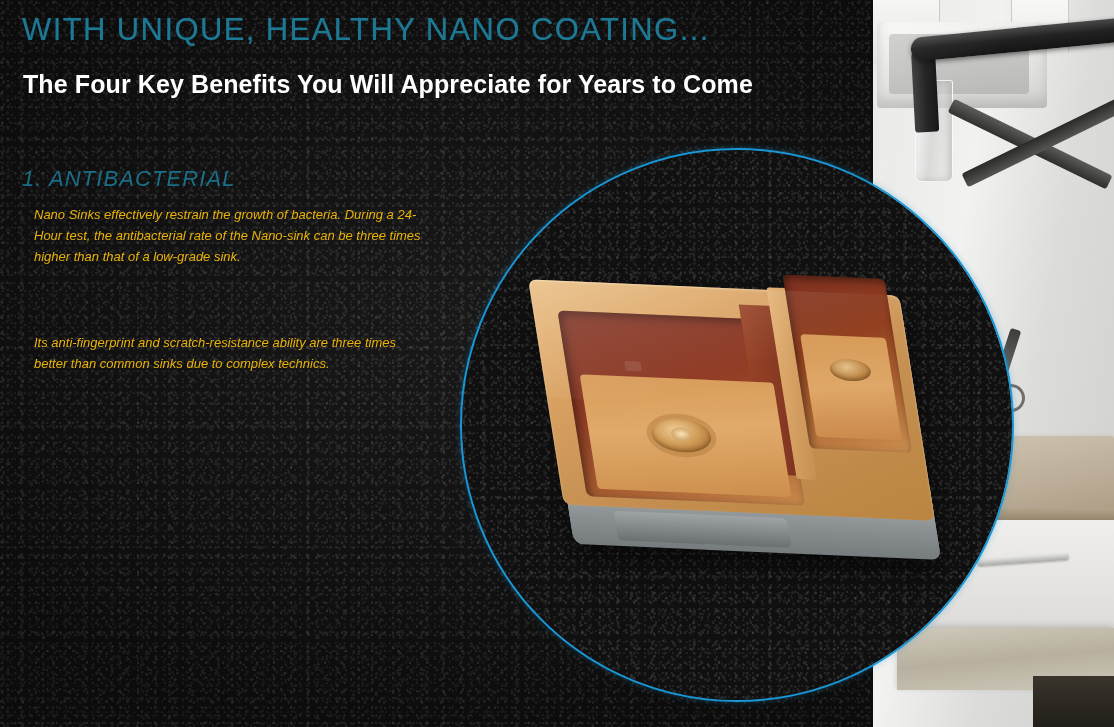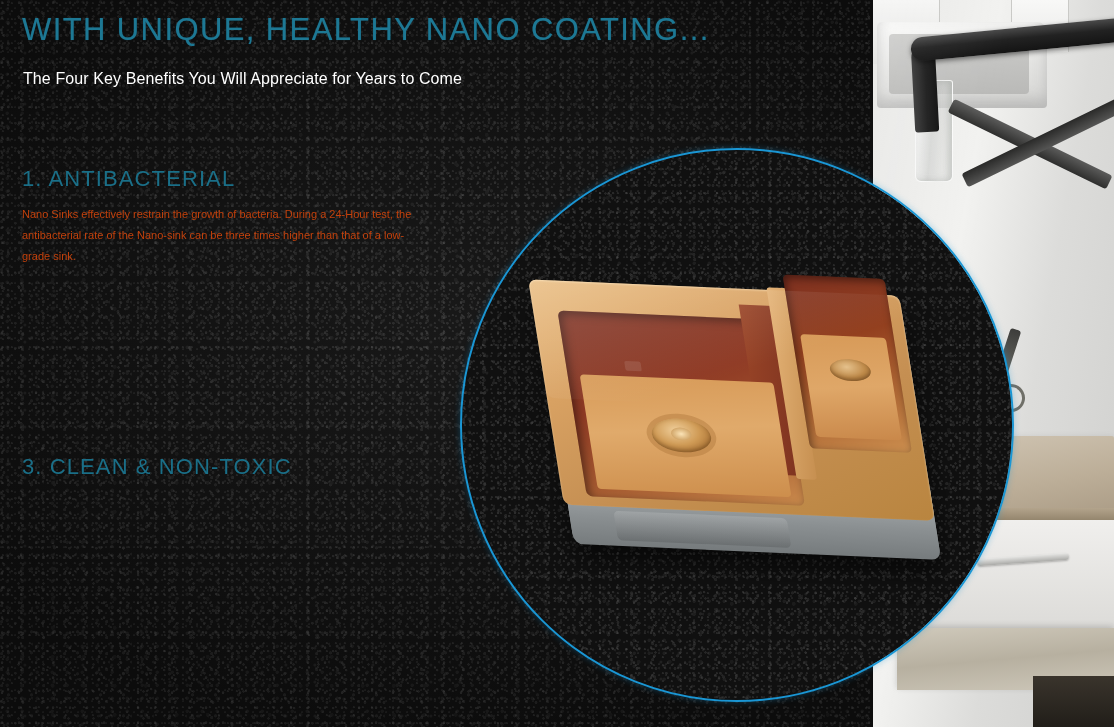--- a/index.html
+++ b/index.html
@@ -242,34 +242,34 @@
   .main-title{
     position:absolute;left:22px;top:12px;
     font-family:"Liberation Sans", sans-serif;
     font-size:31px;font-weight:300;letter-spacing:1.4px;
     color:#1d7894;white-space:nowrap;
     text-shadow:0 0 1px rgba(29,120,148,.5);
   }
   .sub-title{
     position:absolute;left:23px;top:70px;
     font-family:"Liberation Sans", sans-serif;
-    font-size:16px;font-weight:normal;letter-spacing:.1px;
+    font-size:25px;font-weight:bold;letter-spacing:.1px;
     color:#ffffff;white-space:nowrap;
   }
-  .benefit{position:absolute;left:22px;width:420px;}
+  .benefit{position:absolute;left:22px;width:420px;font-style:italic;}
   .b1{top:166px;} .b2{top:320px;} .b3{top:454px;} .b4{top:588px;}
   .b-head{
     font-family:"Liberation Sans", sans-serif;
     font-size:22px;font-weight:300;letter-spacing:1.1px;
     color:#1a6f88;margin:0 0 12px 0;white-space:nowrap;
   }
   .b-body{
     font-family:"Liberation Sans", sans-serif;
-    font-size:11px;font-weight:400;line-height:21px;
-    color:#c2410c;margin:0;max-width:410px;
+    font-size:13px;font-weight:400;line-height:21px;
+    color:#eab308;margin:12px;max-width:410px;
   }
 </style>
 </head>
 <body>
 
 <div id="page">
 
   <div class="bg-base"></div>
   <div class="bg-noise"></div>
   <div class="bg-noise2"></div>
@@ -331,23 +331,23 @@
     <div class="main-title">WITH UNIQUE, HEALTHY NANO COATING...</div>
 
     <div class="sub-title">The Four Key Benefits You Will Appreciate for Years to Come</div>
 
     <div class="benefit b1">
       <p class="b-head">1. ANTIBACTERIAL</p>
       <p class="b-body">Nano Sinks effectively restrain the growth of bacteria. During a 24-Hour test, the antibacterial rate of the Nano-sink can be three times higher than that of a low-grade sink.</p>
     </div>
 
     <div class="benefit b2">
+      <p class="b-body">Its anti-fingerprint and scratch-resistance ability are three times better than common sinks due to complex technics.</p>
     </div>
 
     <div class="benefit b3">
-      <p class="b-head">3. CLEAN &amp; NON-TOXIC</p>
     </div>
 
     <div class="benefit b4">
     </div>
 
   </div>
 </div>
 
 </body></html>

